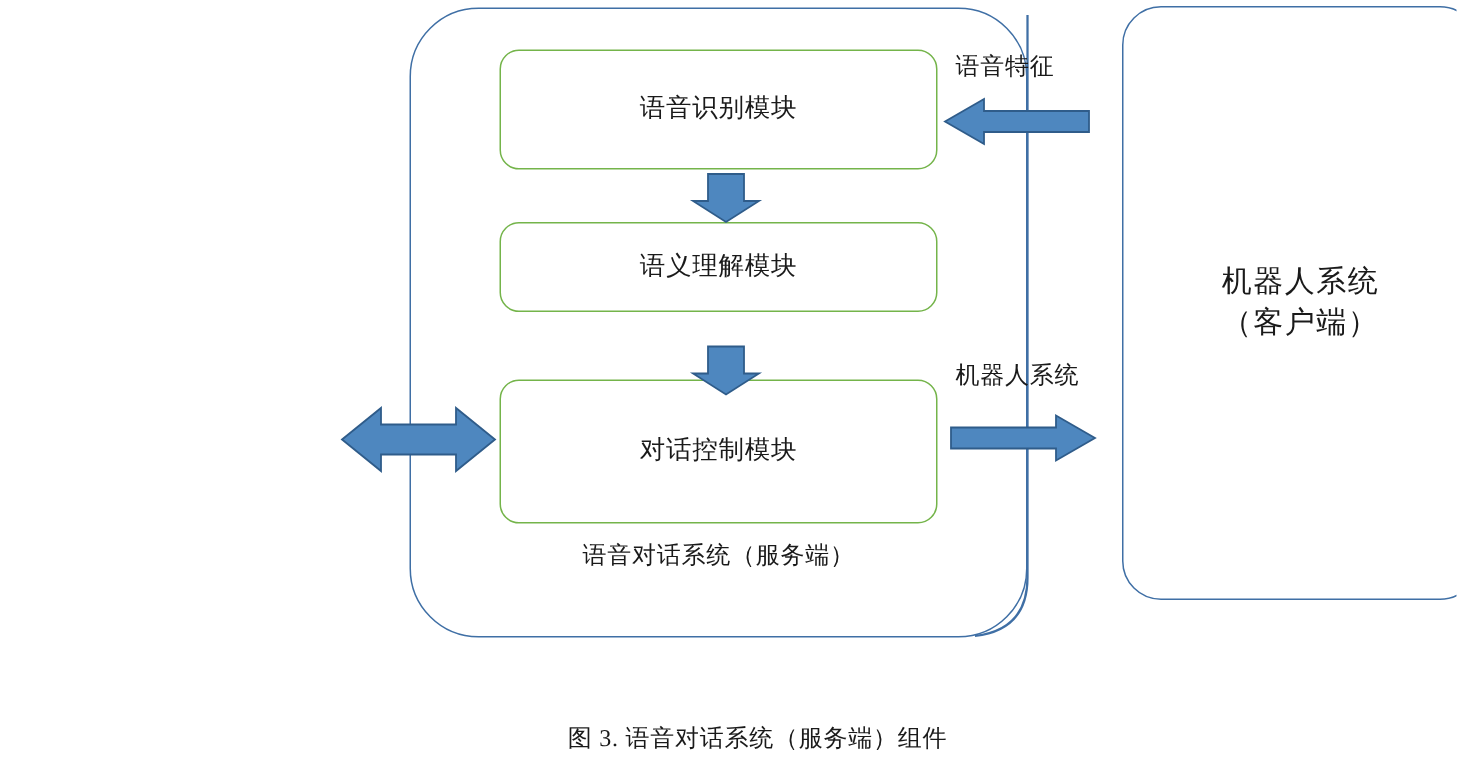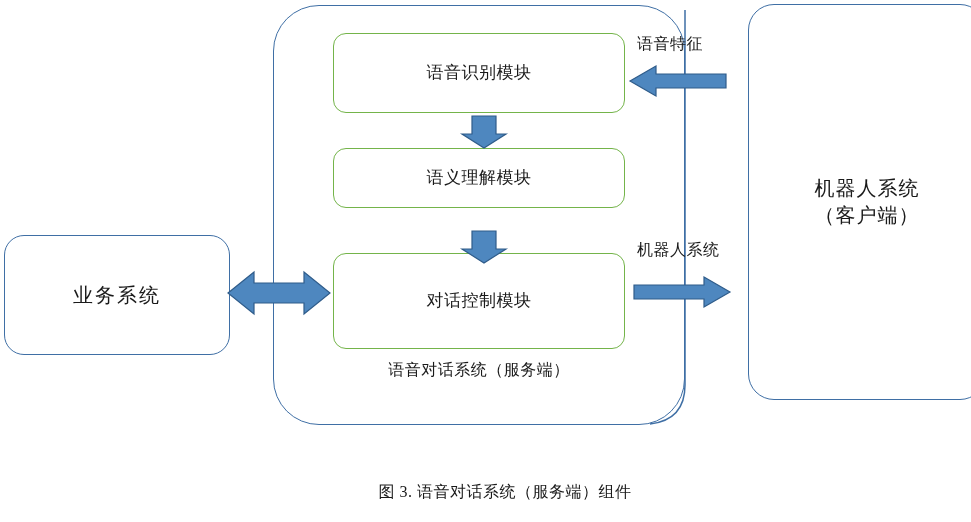--- a/index.html
+++ b/index.html
@@ -161,23 +161,20 @@
   </div>
 
   <div class="green-box" id="nlu-module">
     <div class="box-label">语义理解模块</div>
   </div>
 
   <div class="green-box" id="dm-module">
     <div class="box-label">对话控制模块</div>
   </div>
 
-  <div class="abs blue-box" id="business-system-box">
-    <div class="box-label">业务系统</div>
-  </div>
 
   <div class="abs blue-box" id="robot-system-box">
     <div class="box-label">机器人系统
 （客户端）</div>
   </div>
 
   <svg id="arrow-layer" viewBox="0 0 971 522" xmlns="http://www.w3.org/2000/svg">
 
     <polygon class="arrow-shape" points="472,116 496,116 496,134 506,134 484,148 462,134 472,134"></polygon>
 

